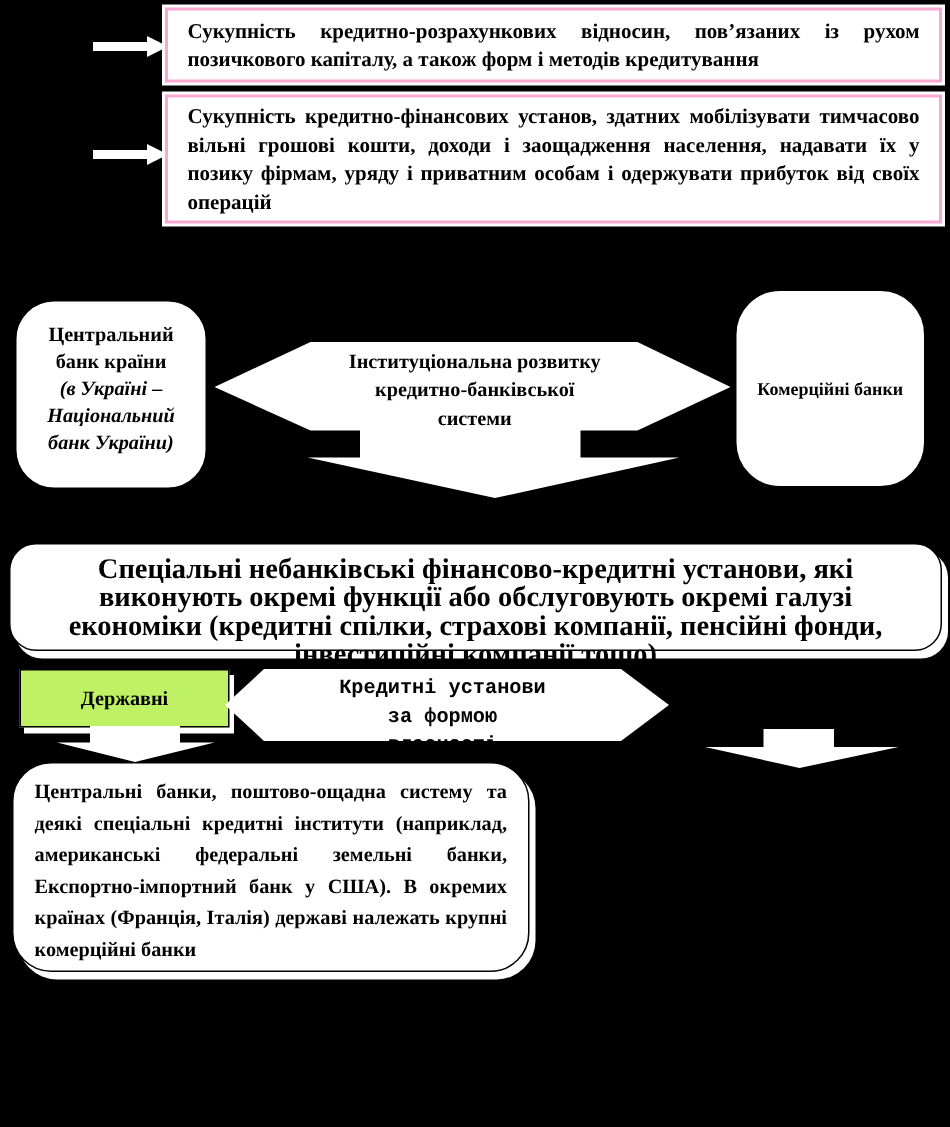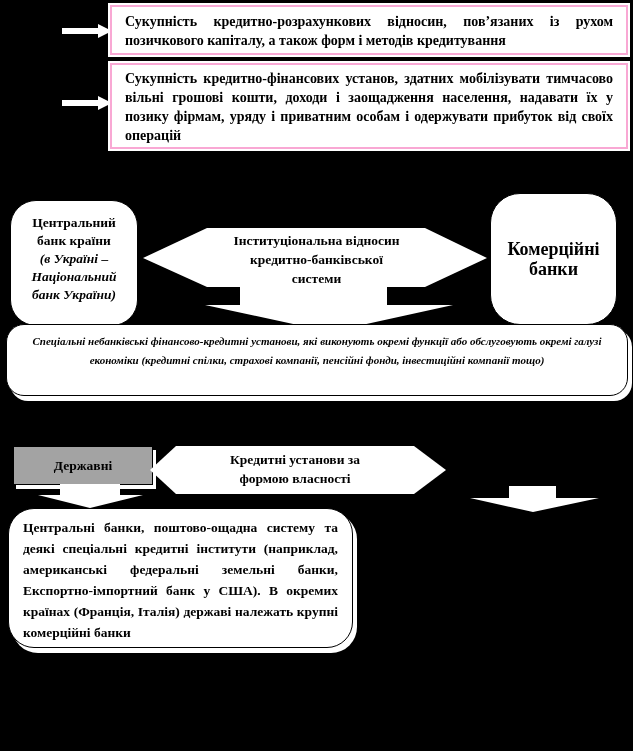--- a/index.html
+++ b/index.html
@@ -12,21 +12,21 @@
     color:#000;
     overflow:hidden;
   }
   .abs { position:absolute; box-sizing:border-box; }
   .rect-bordered {
     background:#fff;
     border:2px solid #f9a8d4;
     box-shadow:0 0 0 2px #fff;
   }
   .rect-plain {
-    background:#a3a3a3;
+    background:#bef264;
     border:1.5px solid #000;
     box-shadow:3px 4px 0 0 #fff;
   }
   .rbox {
     background:#fff;
     border:1.5px solid #000;
   }
   .rbox.shadowed { box-shadow:4px 5px 0 0 #fff; }
   .txt-justify { text-align:justify; }
   .txt-center  { text-align:center; }
@@ -57,38 +57,38 @@
   </div>
 
   <div class="abs rbox txt-center" style="left:10px; top:200px; width:128px; height:126px; border-radius:26px; padding:13px 6px; font-size:13.5px; line-height:18px;">
     <div>Центральний банк країни</div>
     <div class="italic">(в Україні – Національний банк України)</div>
   </div>
 
   <svg class="abs shape" style="left:140px; top:225px;" width="350" height="110" viewBox="0 0 350 110">
     <polygon points="3,33 67,3 285,3 347,33 285,62 247,62 247,80 313,80 190,107 65,80 100,80 100,62 67,62"></polygon>
   </svg>
-  <div class="label-overlay" style="left:224px; top:231px; width:185px; font-size:13.5px; line-height:19px;">Інституціональна відносин кредитно-банківської системи</div>
+  <div class="label-overlay" style="left:224px; top:231px; width:185px; font-size:13.5px; line-height:19px;">Інституціональна розвитку кредитно-банківської системи</div>
 
-  <div class="abs rbox txt-center flex-center" style="left:490px; top:193px; width:127px; height:132px; border-radius:30px; font-size:18px; line-height:20px; padding:4px;align-items:center;">
+  <div class="abs rbox txt-center flex-center" style="left:490px; top:193px; width:127px; height:132px; border-radius:30px; font-size:12px; line-height:20px; padding:4px;align-items:center;">
     <div>Комерційні банки</div>
   </div>
 
-  <div class="abs rbox shadowed txt-center" style="left:6px; top:324px; width:622px; height:72px; border-radius:18px; padding:7px 18px; font-size:11px; line-height:19px;font-style:italic;">
+  <div class="abs rbox shadowed txt-center" style="left:6px; top:362px; width:622px; height:72px; border-radius:18px; padding:7px 18px; font-size:19px; line-height:19px;">
     <span>Спеціальні небанківські фінансово-кредитні установи, які виконують окремі функції або обслуговують окремі галузі економіки (кредитні спілки, страхові компанії, пенсійні фонди, інвестиційні компанії тощо)</span>
   </div>
 
   <div class="abs rect-plain flex-center" style="left:13px; top:446px; width:140px; height:39px; font-size:13.5px;">
     <span>Державні</span>
   </div>
 
   <svg class="abs shape" style="left:150px; top:445px;" width="296" height="50" viewBox="0 0 296 50">
     <polygon points="0,25 26,1 264,1 296,25 264,49 26,49"></polygon>
   </svg>
-  <div class="label-overlay" style="left:221px; top:450px; width:148px; font-size:13.5px; line-height:19px;">Кредитні установи за формою власності</div>
+  <div class="label-overlay" style="left:221px; top:450px; width:148px; font-size:13.5px; line-height:19px;font-family:Liberation Mono, monospace;">Кредитні установи за формою власності</div>
 
 
   <svg class="abs shape" style="left:35px; top:484px;" width="110" height="24" viewBox="0 0 110 24">
     <polygon points="25,0 85,0 85,11 108,11 55,24 3,11 25,11"></polygon>
   </svg>
   <svg class="abs shape" style="left:470px; top:486px;" width="130" height="26" viewBox="0 0 130 26">
     <polygon points="39,0 86,0 86,12 129,12 63,26 0,12 39,12"></polygon>
   </svg>
 
   <div class="abs rbox shadowed txt-justify" style="left:8px; top:508px; width:345px; height:140px; border-radius:26px; padding:8px 14px; font-size:13.5px; line-height:21px;">

